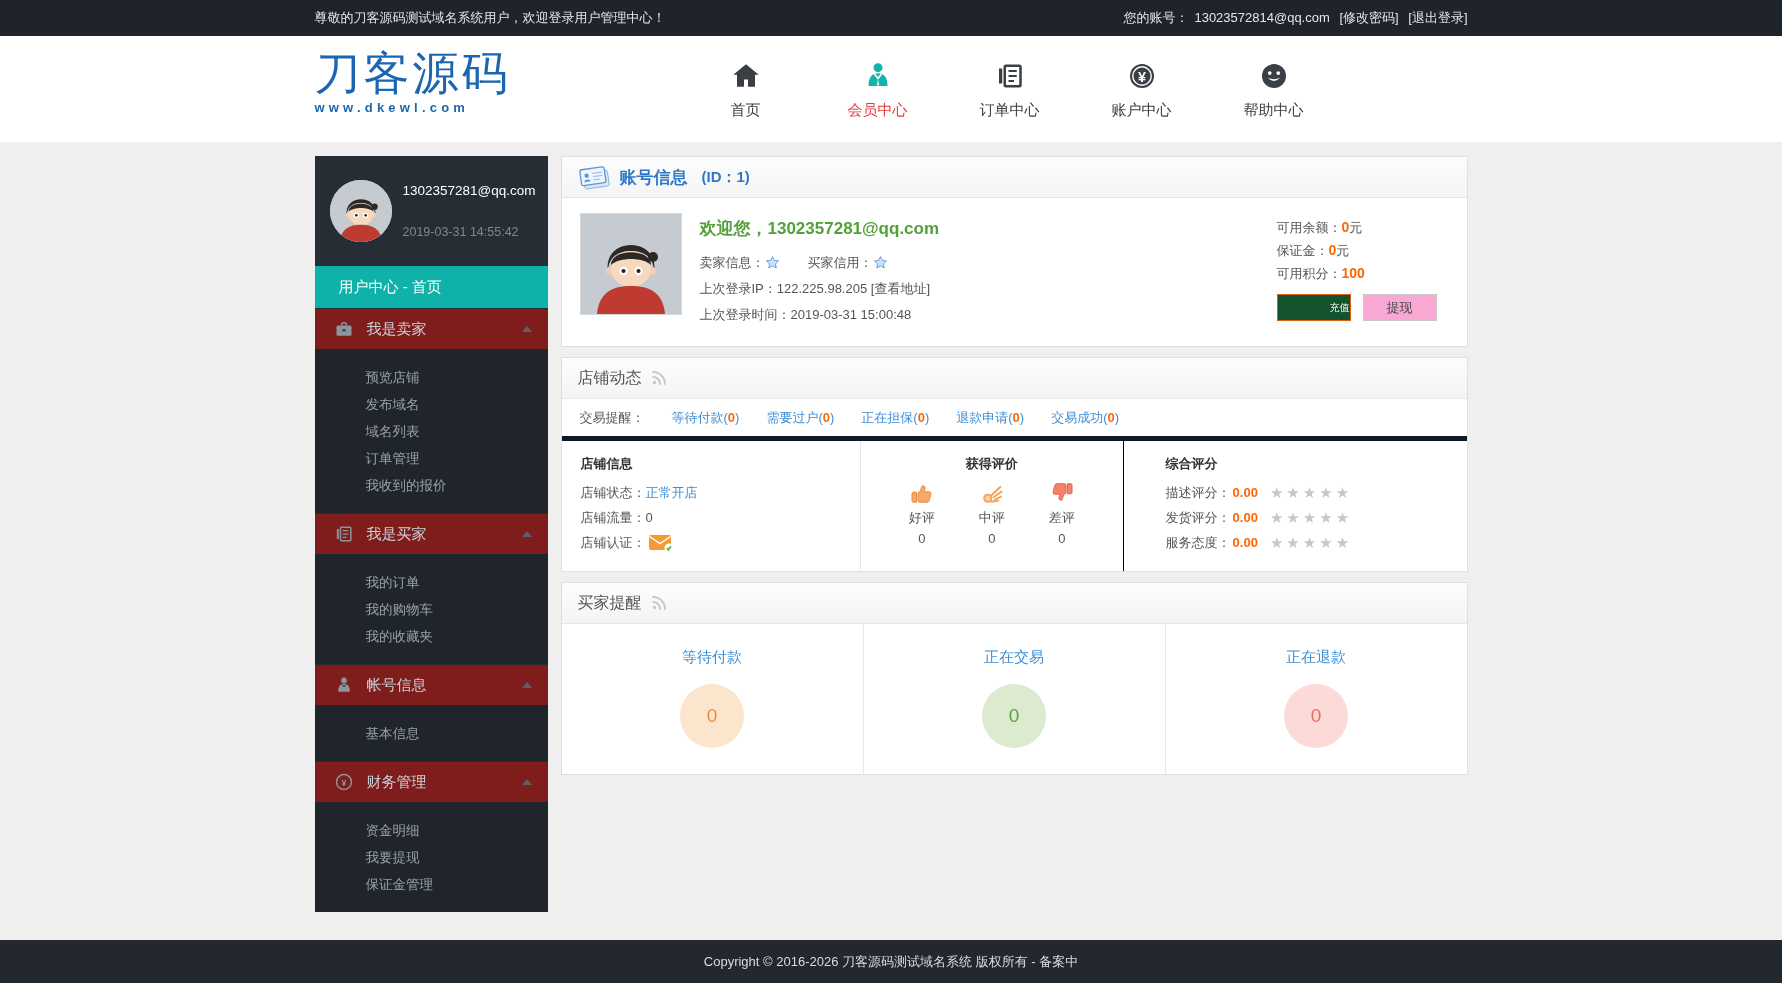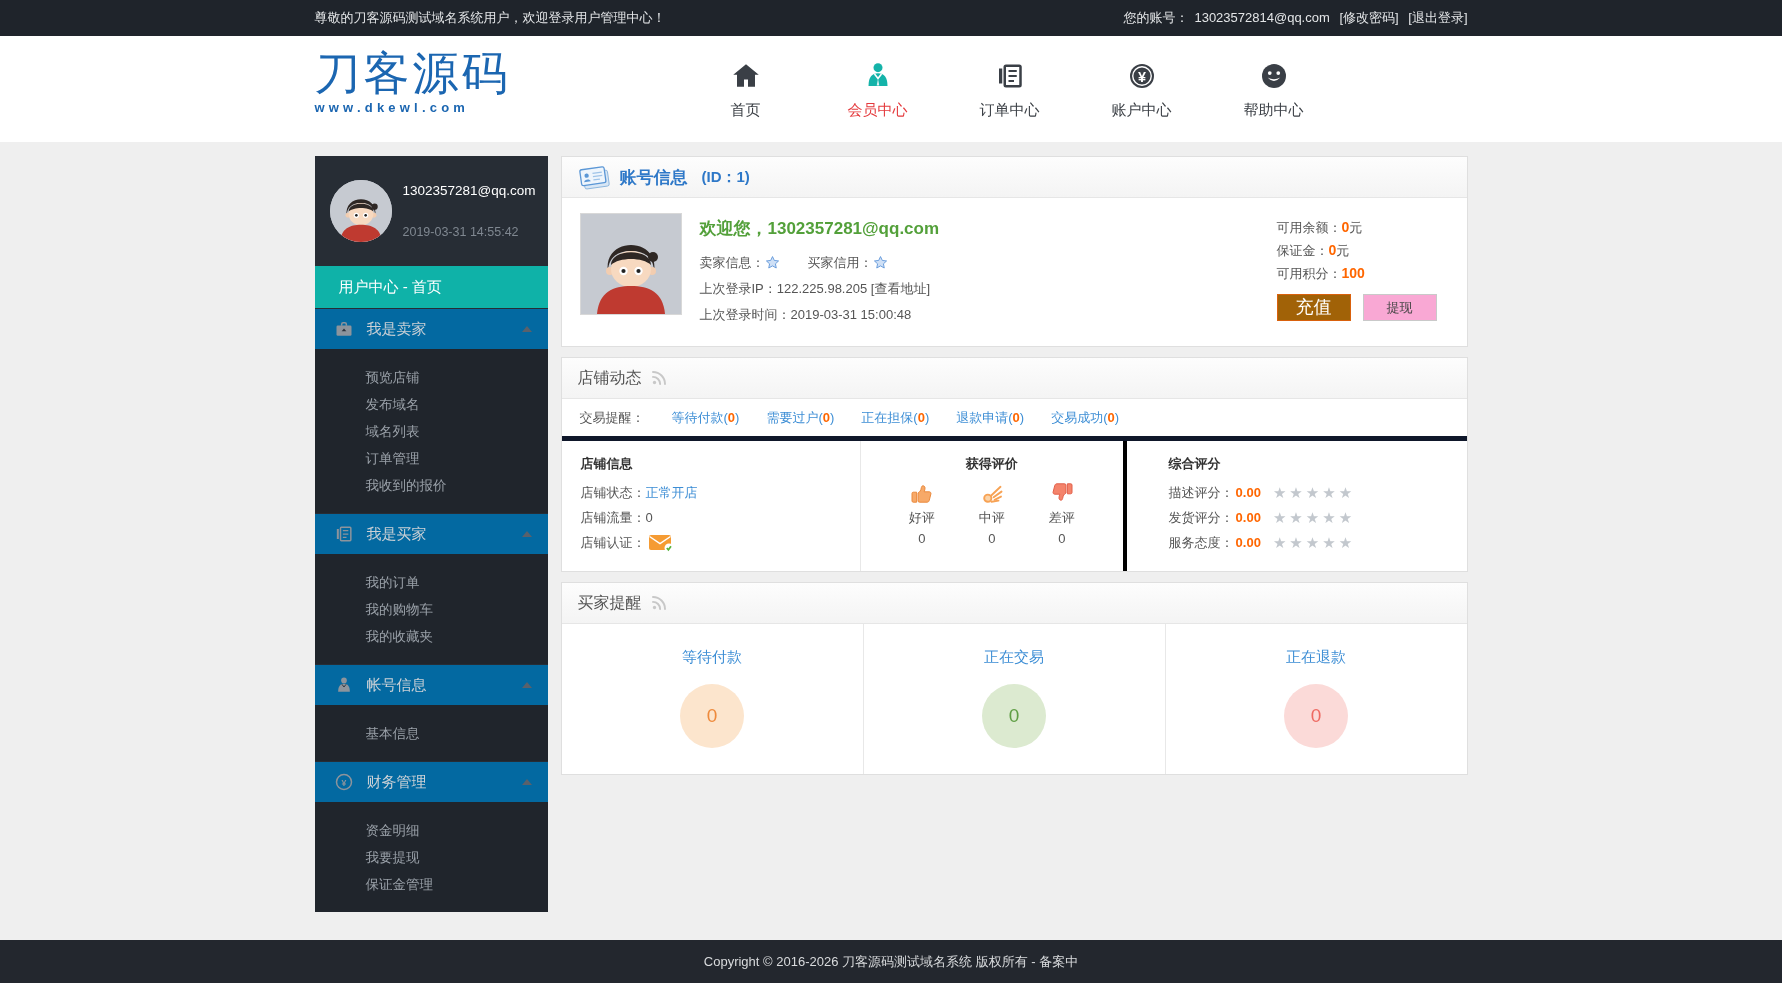--- a/index.html
+++ b/index.html
@@ -34,21 +34,21 @@
 
   
   .sidebar { width: 233px; background: #20252c; flex: none; }
   .profile { background: #272d35; padding: 24px 10px 24px 15px; display: flex; align-items: center; }
   .avatar-round { width: 62px; height: 62px; border-radius: 50%; overflow: hidden; flex: none; background: #c6cad1; }
   .avatar-round svg, .avatar-square svg { display: block; width: 100%; height: 100%; }
   .profile-text { margin-left: 11px; }
   .profile-email { color: #ffffff; font-size: 13.5px; }
   .profile-date { color: #7f8790; font-size: 12.5px; margin-top: 27px; }
   .side-banner { height: 42px; line-height: 42px; background: #0fb2a8; color: #fff; font-size: 15px; padding-left: 24px; cursor: pointer; }
-  .side-head { height: 41px; display: flex; align-items: center; background: #0369a1; padding: 0 16px 0 19px; color: #ccd1d6; font-size: 15px; cursor: pointer; border-top: 1px solid #272d35; }
+  .side-head { height: 41px; display: flex; align-items: center; background: #7f1d1d; padding: 0 16px 0 19px; color: #ccd1d6; font-size: 15px; cursor: pointer; border-top: 1px solid #272d35; }
   .sicon { width: 20px; height: 20px; margin-right: 13px; display: inline-flex; }
   .sicon svg { width: 20px; height: 20px; }
   .arrow-up { margin-left: auto; width: 0; height: 0; border-left: 5px solid transparent; border-right: 5px solid transparent; border-bottom: 6px solid #5a616b; }
   .side-items { list-style: none; padding: 15px 0 14px; background: #20252c; }
   .side-items li { line-height: 27px; padding-left: 51px; color: #9aa1a9; font-size: 13.5px; cursor: pointer; }
 
   
   .content { flex: 1; margin-left: 13px; }
   .panel { background: #fff; border: 1px solid #dfdfdf; margin-bottom: 10px; }
   .panel-head { height: 41px; display: flex; align-items: center; padding: 0 16px;
@@ -62,32 +62,32 @@
   .avatar-square { width: 102px; height: 102px; border: 1px solid #d8d8d8; background: #e9ebef; flex: none; }
   .p1-info { margin-left: 18px; padding-top: 1px; }
   .welcome { color: #53a03a; font-size: 17px; font-weight: bold; margin: 3px 0 10px; }
   .inforow { font-size: 13px; color: #555; line-height: 26px; }
   .star-blue svg { width: 15px; height: 15px; vertical-align: -3px; }
   .gap28 { display: inline-block; width: 28px; }
   .p1-balance { margin-left: auto; width: 172px; font-size: 13px; color: #555; padding-top: 3px; }
   .balrow { line-height: 23px; }
   .orange { color: #f60; font-weight: bold; }
   .btnrow { margin-top: 9px; display: flex; }
-  .btn-recharge { width: 74px; height: 27px; background: #a16207; color: #fff; border: 1px solid #d9610c; font-size: 18px; text-align: center; line-height: 25px; cursor: pointer; }
+  .btn-recharge { width: 74px; height: 27px; background: #14532d; color: #fff; border: 1px solid #d9610c; font-size: 10px; text-align: right; line-height: 25px; cursor: pointer; }
   .btn-withdraw { width: 74px; height: 27px; background: #f9a8d4; color: #444; border: 1px solid #c9c9c9; margin-left: 12px; font-size: 13px; text-align: center; line-height: 25px; cursor: pointer; }
 
   .reminder-row { display: flex; align-items: center; height: 42px; padding: 0 18px; border-bottom: 5px solid #0f172a; font-size: 13px; color: #555; }
   .rem-link { color: #3d8ed5; margin-left: 27px; cursor: pointer; }
   .rem-link:first-of-type { margin-left: 9px; }
   .rem-count { color: #f60; font-weight: bold; }
 
   .p2-body { display: flex; }
   .p2c1 { width: 33%; padding: 14px 0 16px 19px; }
   .p2c2 { width: 29%; padding: 14px 0 16px; border-left: 1px solid #e8e8e8; text-align: center; }
-  .p2c3 { width: 38%; padding: 14px 0 16px 42px; border-left: 4px solid #000000; }
+  .p2c3 { width: 38%; padding: 14px 0 16px 42px; border-left: 1px solid #000000; }
   .colhead { font-size: 13px; font-weight: bold; color: #333; margin-bottom: 7px; }
   .shoprow { font-size: 13px; color: #555; line-height: 25px; display: flex; align-items: center; }
   .link-blue { color: #3d8ed5; cursor: pointer; }
   .cert-ic { display: inline-flex; margin-left: 2px; }
   .rates { display: flex; justify-content: center; gap: 30px; margin-top: 3px; }
   .rate-item { text-align: center; font-size: 13px; color: #555; width: 40px; }
   .rate-ic { height: 26px; display: flex; justify-content: center; align-items: flex-end; }
   .rate-ic svg { width: 24px; height: 24px; }
   .rate-label { margin-top: 3px; }
   .rate-count { margin-top: 4px; }

